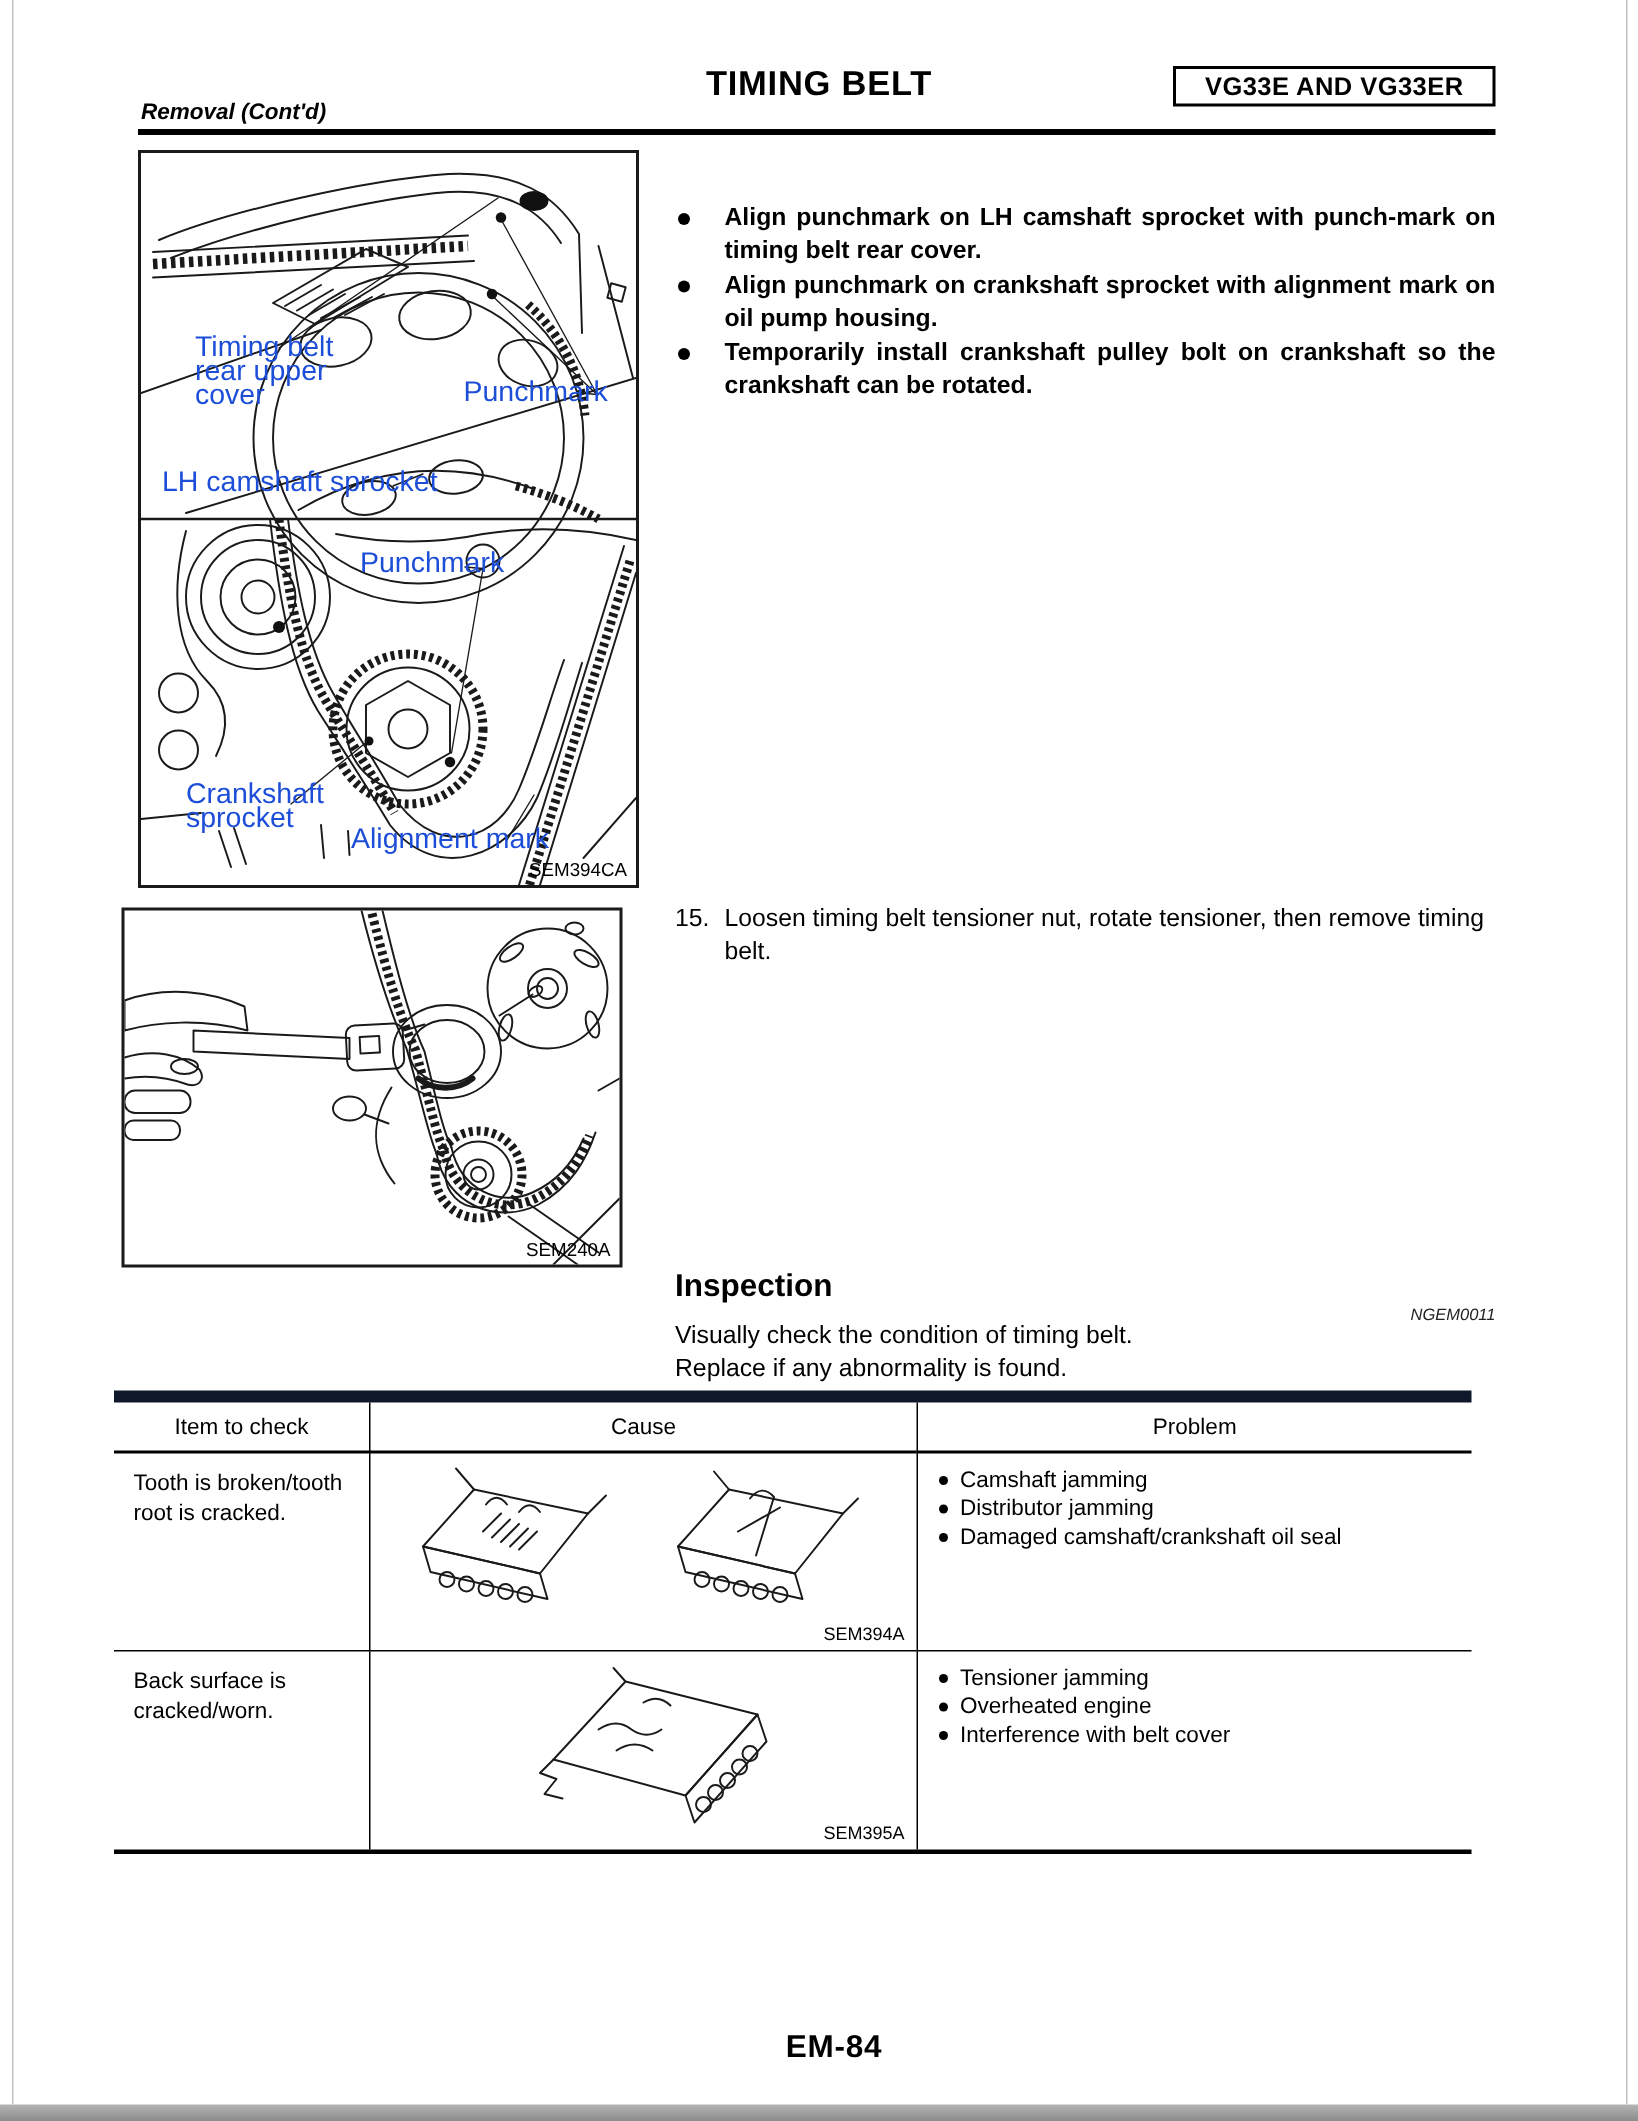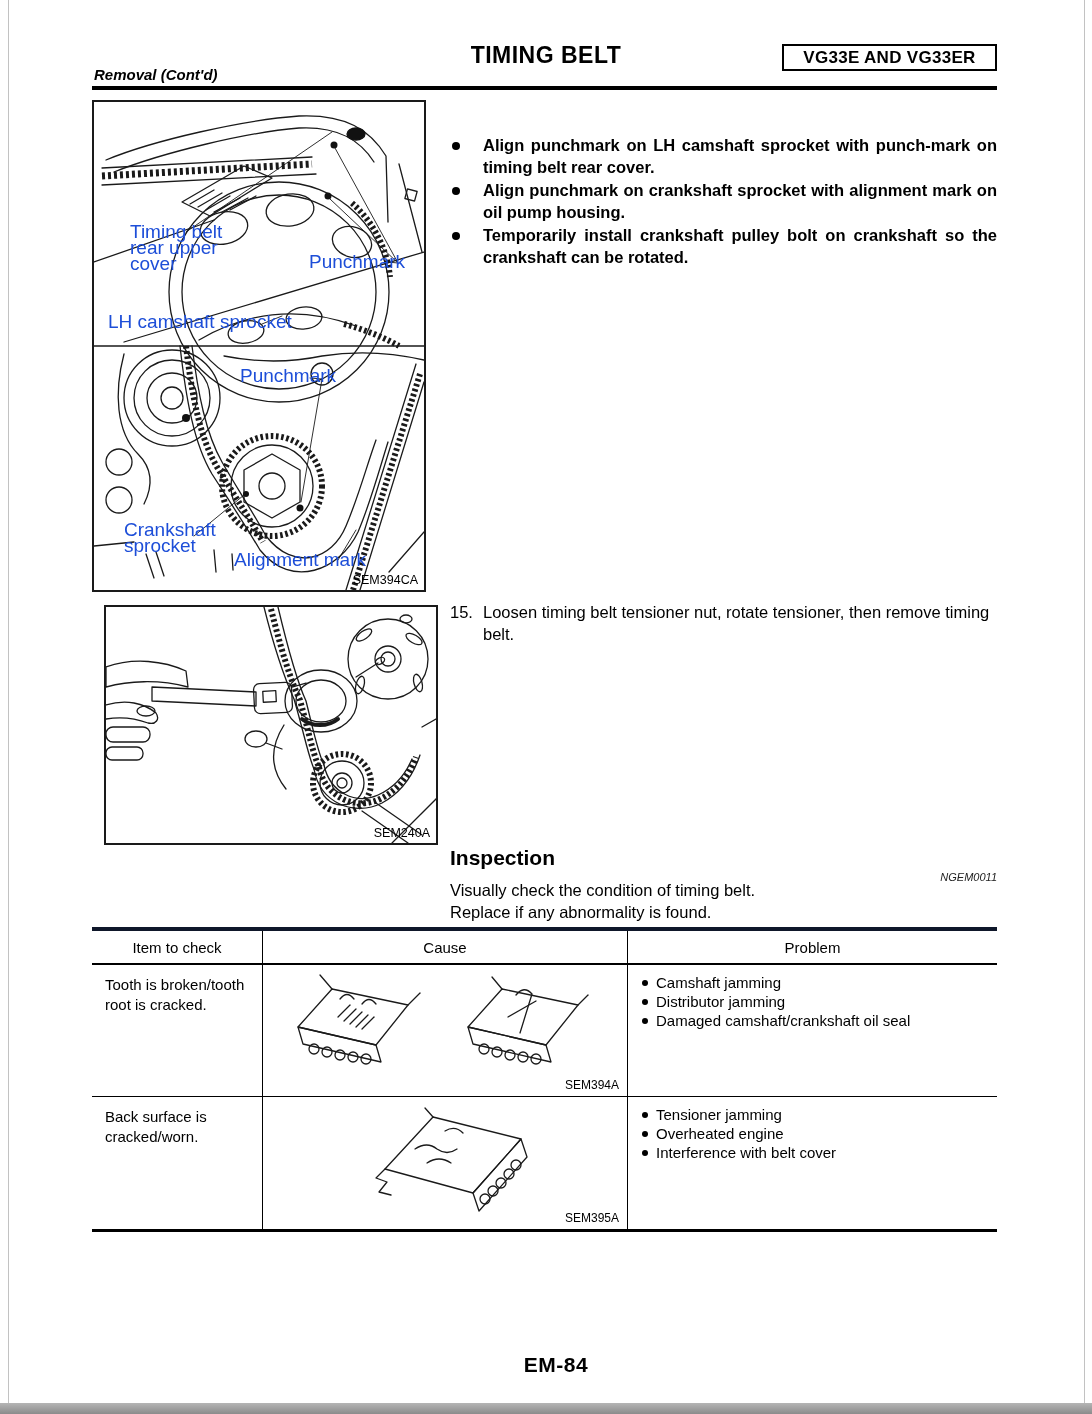--- a/index.html
+++ b/index.html
@@ -19,21 +19,21 @@
   .badge { position:absolute; top:44px; left:782px; width:215px; height:27px;
            border:2.5px solid #000; font-size:17px; font-weight:bold;
            display:flex; align-items:center; justify-content:center; letter-spacing:.3px; }
   .section-label { position:absolute; top:66px; left:94px; font-size:15px;
                    font-style:italic; font-weight:bold; }
   .rule { position:absolute; top:86px; left:92px; width:905px; height:4px; background:#000; }
 
   
   .figbox { position:absolute; border:2px solid #1a1a1a; background:#fff; }
   .fig1 { left:92px; top:100px; width:334px; height:492px; }
-  .fig2 { left:104px; top:605px; width:334px; height:240px; }
+  .fig2 { left:81px; top:605px; width:334px; height:240px; }
   .figbox svg { position:absolute; left:0; top:0; }
   .fig-label { position:absolute; font-size:19px; color:#1d4ed8; line-height:16px; }
   .fig-caption { position:absolute; right:6px; bottom:3px; font-size:12.5px; color:#000; }
 
   
   .bullets { position:absolute; left:450px; top:98px; width:547px;margin-top:36px; }
   .bullet-item { display:flex; margin-bottom:1px; }
   .bullet-dot { width:33px; flex:none; position:relative; }
   .bullet-dot::before { content:""; position:absolute; left:2px; top:8px;
                         width:8px; height:8px; border-radius:50%; background:#000; }
@@ -43,22 +43,22 @@
   .step-num { width:33px; flex:none; font-size:16.5px; line-height:22px; }
   .step-text { font-size:16.5px; line-height:22px; }
 
   .insp-heading { position:absolute; left:450px; top:846px; font-size:21px; font-weight:bold; }
   .insp-code { position:absolute; left:850px; top:871px; width:147px; text-align:right;
                font-size:11px; font-style:italic; color:#222; }
   .insp-body { position:absolute; left:450px; top:879px; width:547px;
                font-size:16.5px; line-height:22px; }
 
   
-  .tbl { position:absolute; left:92px; top:927px; width:905px;
-         border-top:4px solid #0f172a; border-bottom:3.5px solid #000; }
+  .tbl { position:absolute; left:76px; top:927px; width:905px;
+         border-top:8px solid #0f172a; border-bottom:3.5px solid #000; }
   .tbl-row { display:grid; grid-template-columns:170px 365px 370px; }
   .tbl-row > div { border-left:1.5px solid #000; }
   .tbl-row > div:first-child { border-left:none; }
   .tbl-head > div { height:34px; display:flex; align-items:center; justify-content:center;
                     font-size:15px; border-bottom:2px solid #000; }
   .tbl-body > div { border-bottom:1.5px solid #000; min-height:132px; }
   .tbl-body.last > div { border-bottom:none; }
   .cell-item { padding:10px 12px 0 13px; font-size:15px; line-height:20px; }
   .cell-fig { position:relative; }
   .cell-fig svg { display:block; margin:4px auto 0 auto; }

